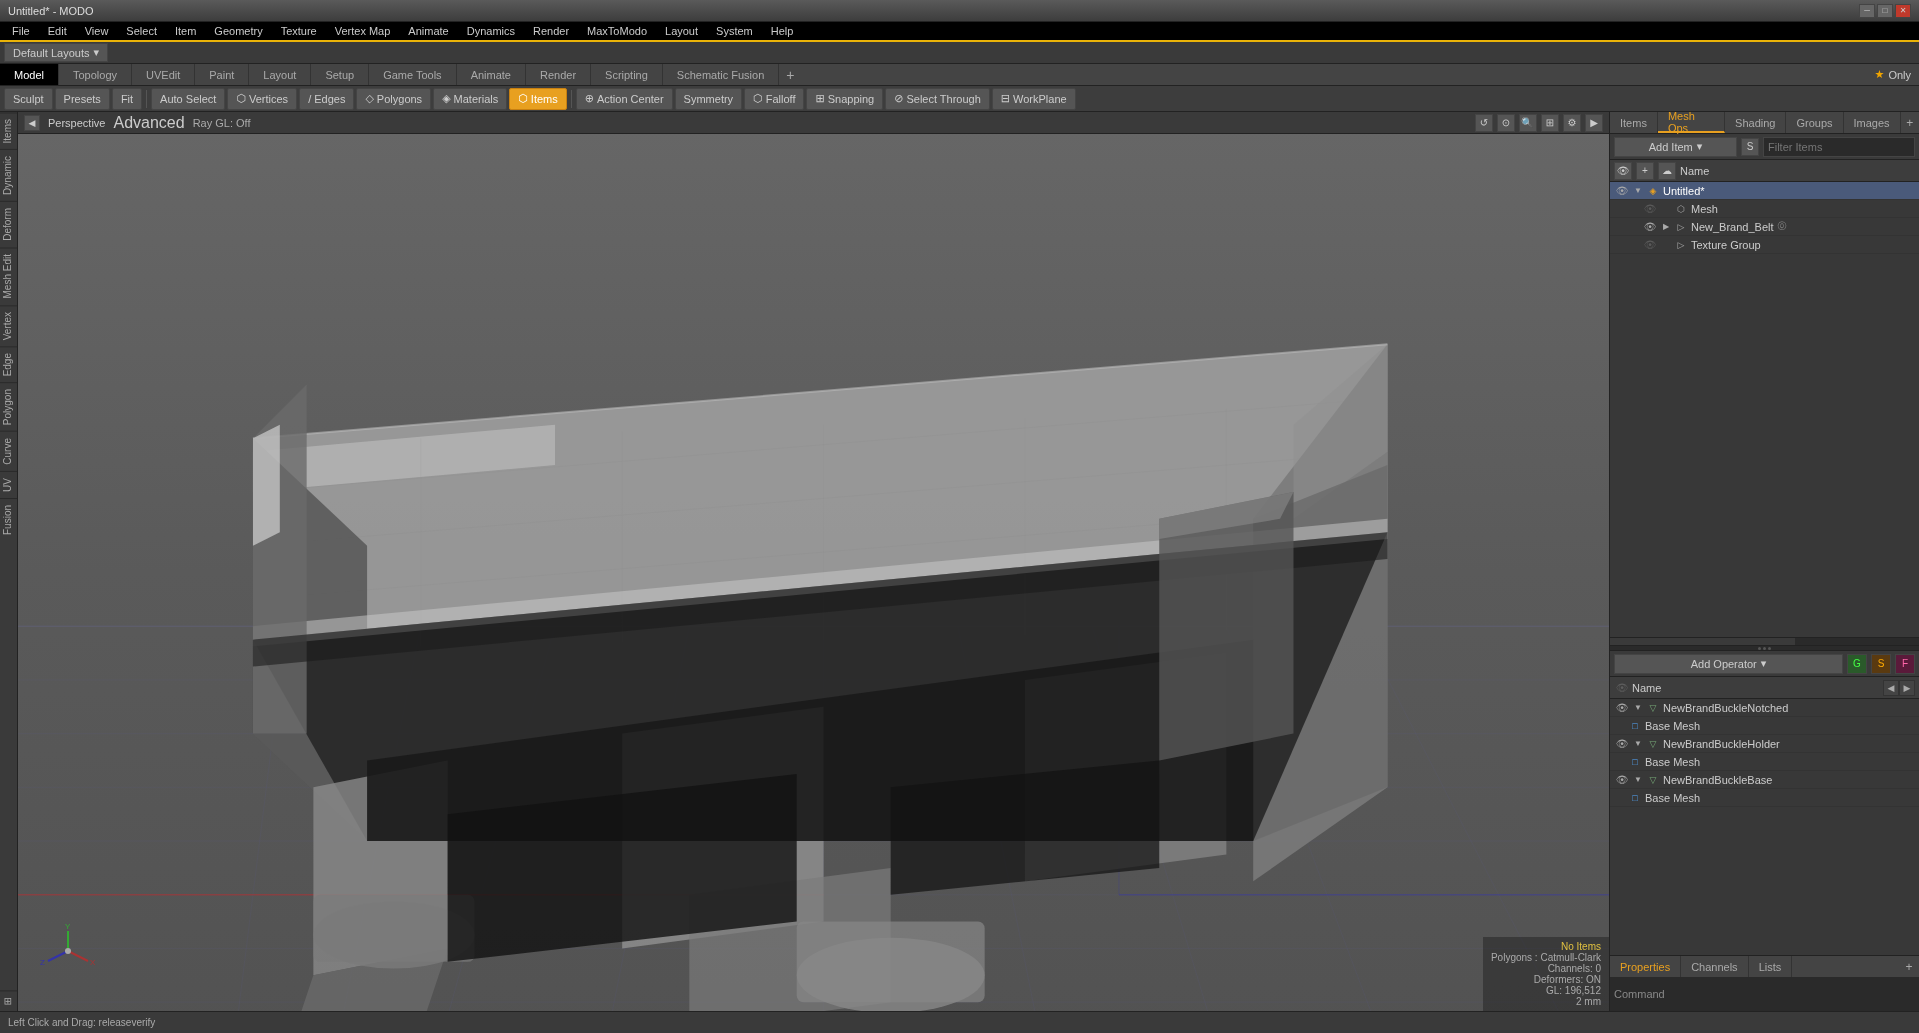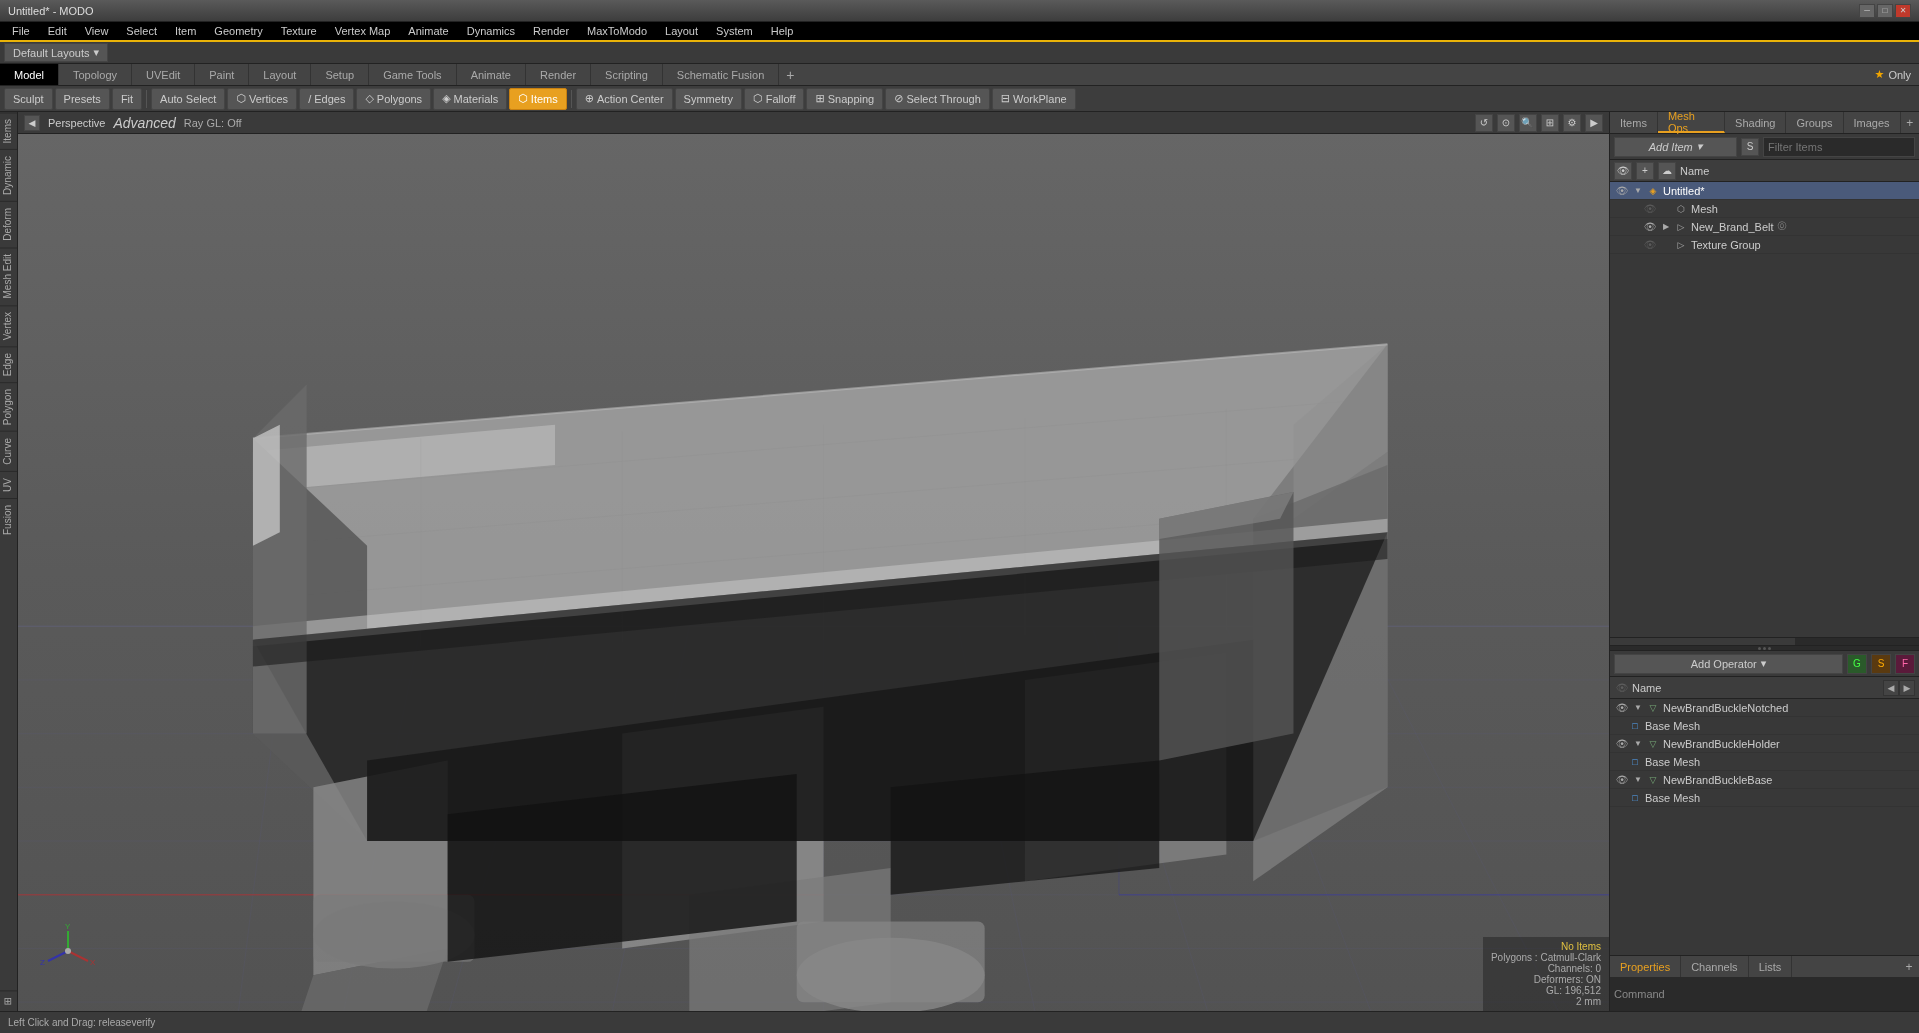--- a/index.html
+++ b/index.html
@@ -216,24 +216,23 @@
       justify-content: center;
       cursor: pointer;
       font-size: 9px;
     }
     #vp-perspective {
       font-size: 11px;
       color: #ccc;
       cursor: pointer;
     }
     #vp-advanced {
-      font-size: 14px;
-      color: #ccc;
-      cursor: pointer;
-      font-style: italic;
+      font-size: 16px;
+      color: #ccc;
+      cursor: pointer;
     }
     #vp-raygl {
       font-size: 11px;
       color: #aaa;
     }
     #vp-controls-right {
       margin-left: auto;
       display: flex;
       gap: 4px;
       align-items: center;
@@ -364,21 +363,20 @@
       height: 20px;
       background: #555;
       border: 1px solid #444;
       display: flex;
       align-items: center;
       justify-content: center;
       font-size: 11px;
       color: #ccc;
       cursor: pointer;
       gap: 4px;
-      font-style: italic;
     }
     #filter-items-input {
       flex: 1;
       height: 20px;
       background: #2a2a2a;
       border: 1px solid #444;
       color: #ccc;
       font-size: 11px;
       padding: 0 4px;
     }

